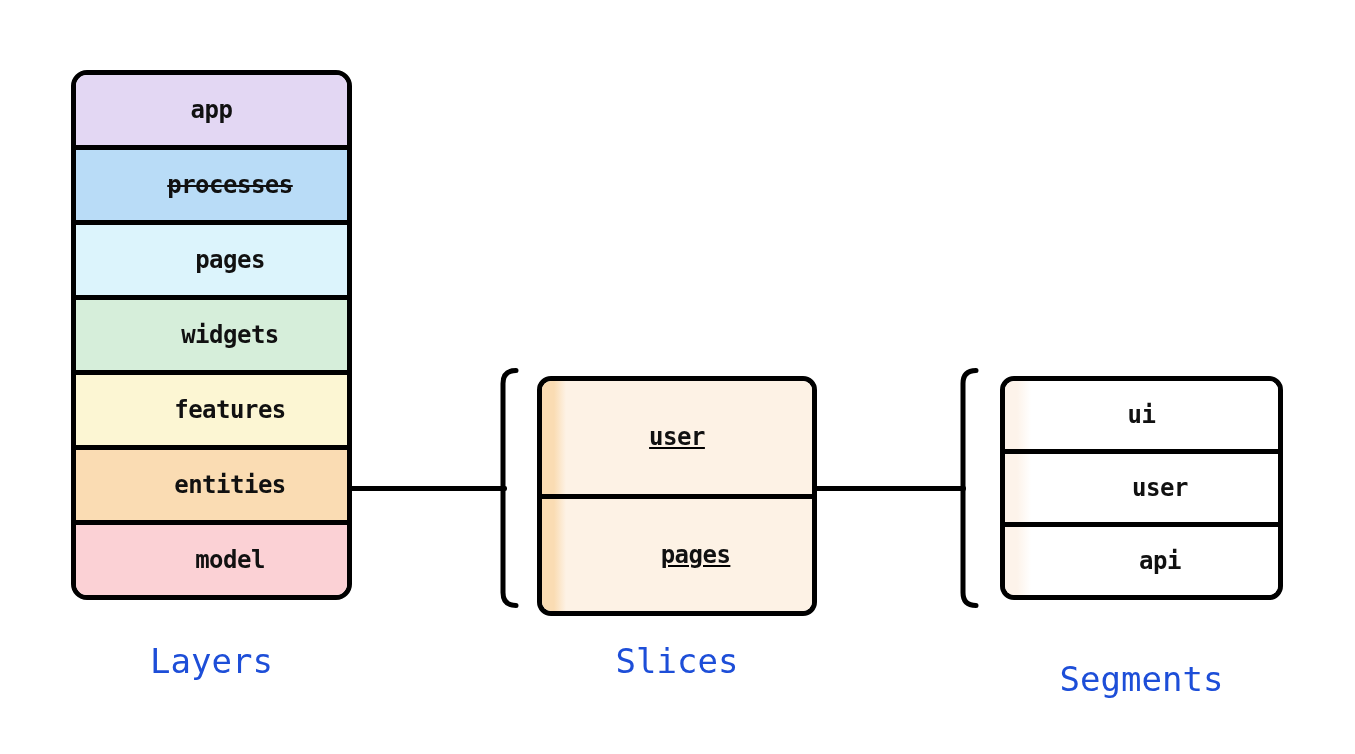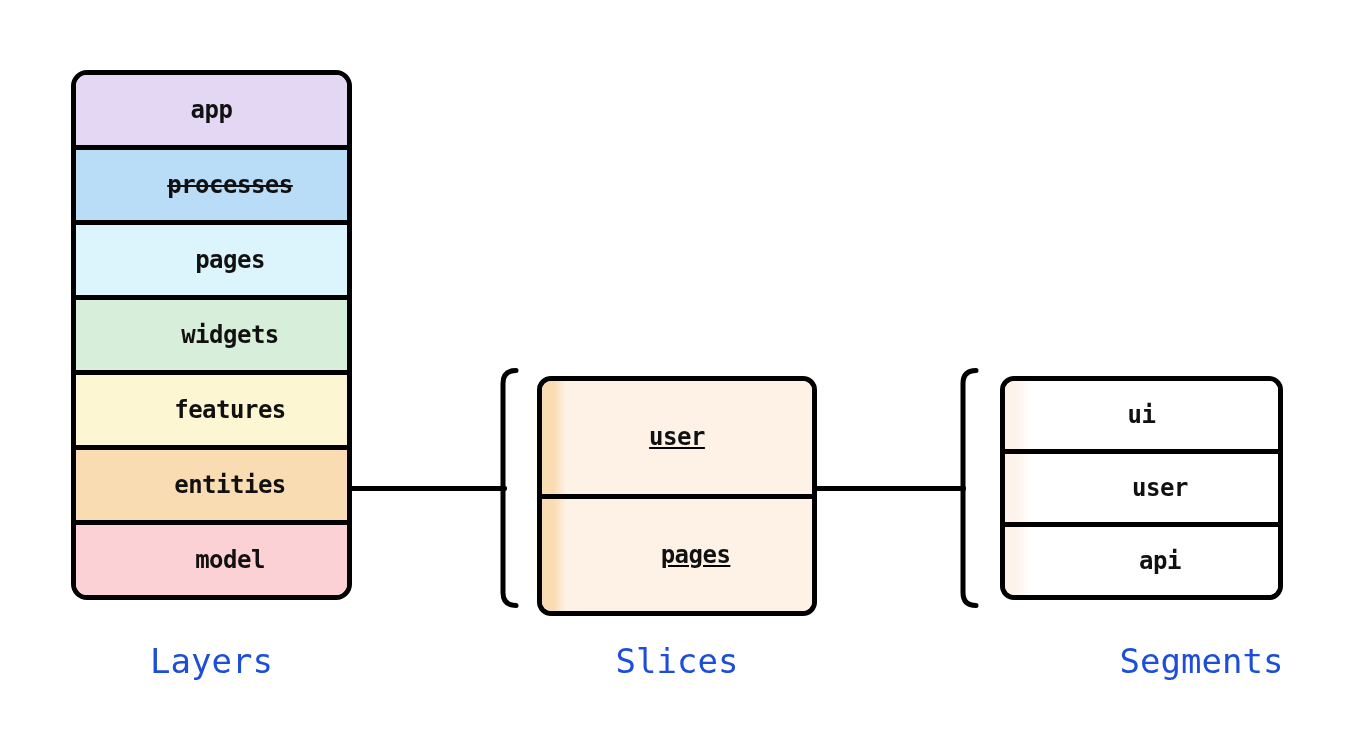--- a/index.html
+++ b/index.html
@@ -70,21 +70,21 @@
     height: 42px;
     display: flex;
     align-items: center;
     justify-content: center;
     font-size: 34px;
     font-weight: normal;
     color: #1d4ed8;
   }
   #layers-caption   { left: 71px;   width: 281px; }
   #slices-caption   { left: 537px;  width: 280px; }
-  #segments-caption { left: 1060px; width: 283px; }
+  #segments-caption { left: 1000px; width: 283px; margin-top: 18px; }
 
   .strike {
     text-decoration: line-through;
     text-decoration-thickness: 2px;
   }
 </style>
 </head>
 <body>
 
 <div class="canvas">

